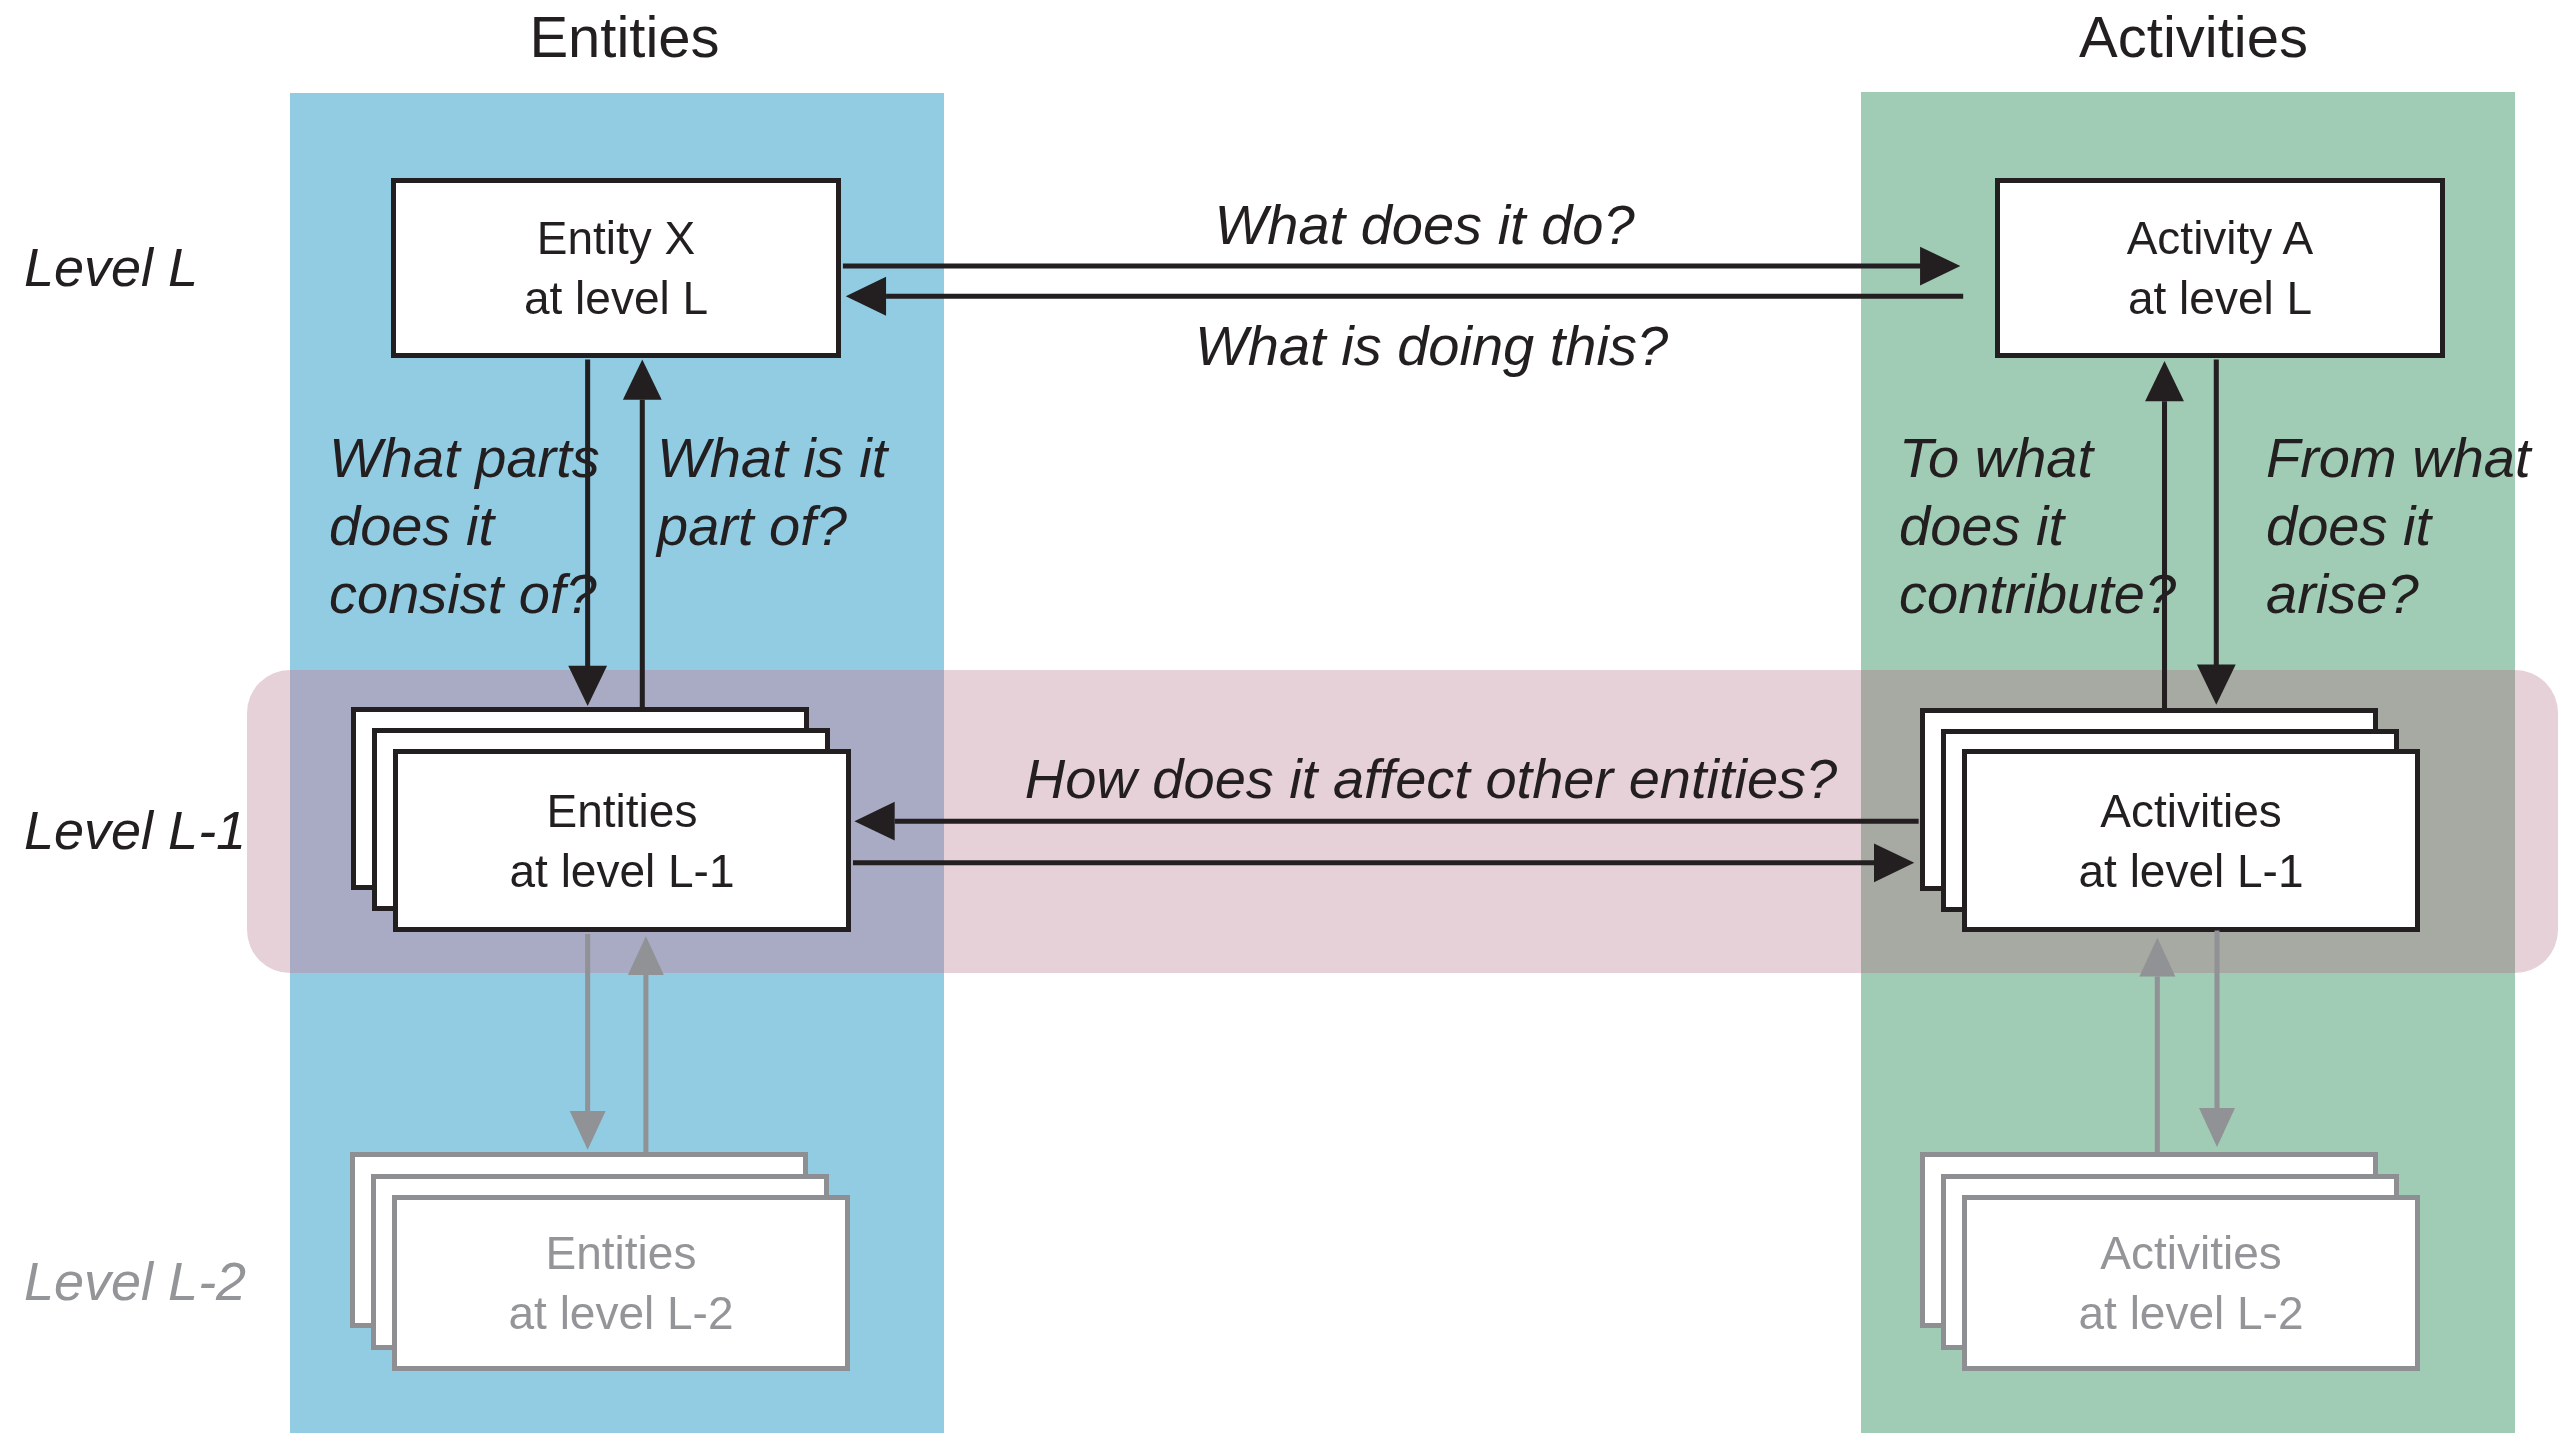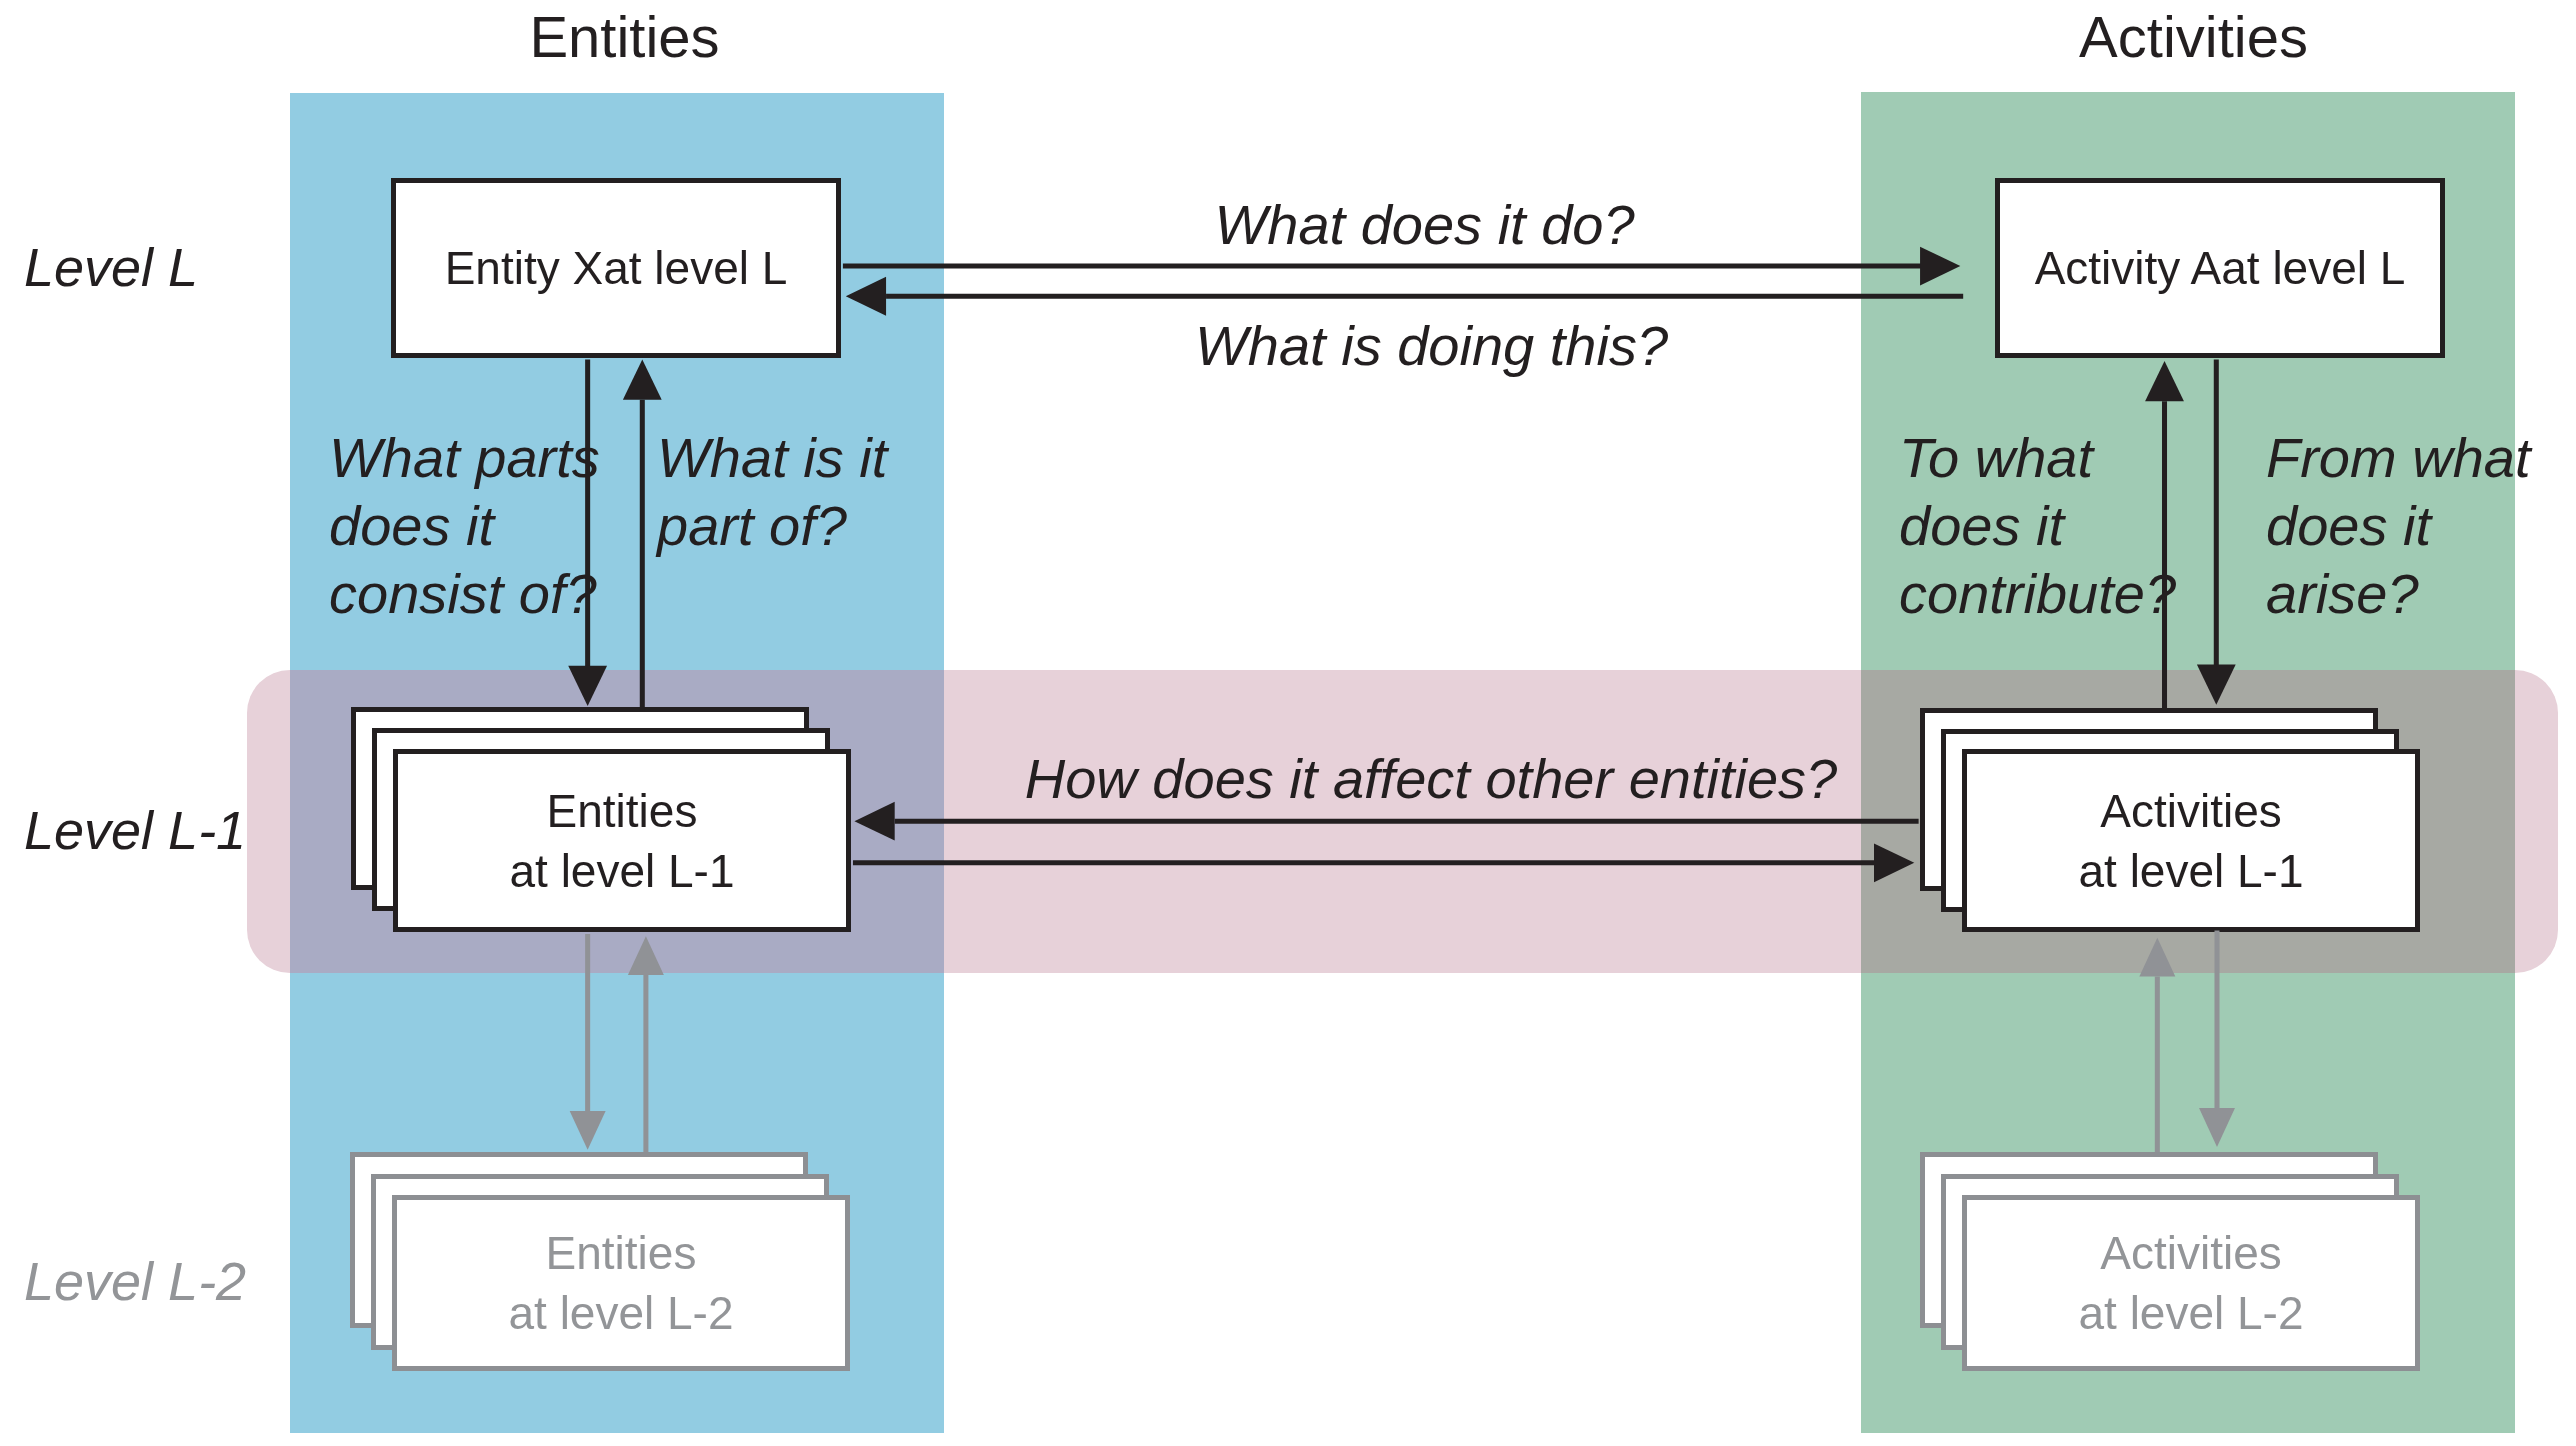--- a/index.html
+++ b/index.html
@@ -32,22 +32,22 @@
   .level-label { left: 24px; font-style: italic; font-size: 54px; line-height: 53px; white-space: nowrap; }
   .level-l   { top: 241px; }
   .level-l1  { top: 804px; }
   .level-l2  { top: 1255px; color: #939598; }
 
   
   .box {
     background: #ffffff;
     border: 5.8px solid #231f20;
     box-sizing: border-box;
-    display: flex; flex-direction: row;
-    align-items: center; justify-content: center;
+    display: flex; flex-direction: column;
+    justify-content: center;
     text-align: center;
     font-size: 46px; line-height: 60px;
   }
   .box-entity   { left: 391px;  top: 178px; width: 450px; height: 180px; }
   .box-activity { left: 1963px; top: 178px; width: 450px; height: 180px; margin-left: 32px; }
 
   
   .card {
     background: #ffffff;
     border: 5px solid #231f20;

